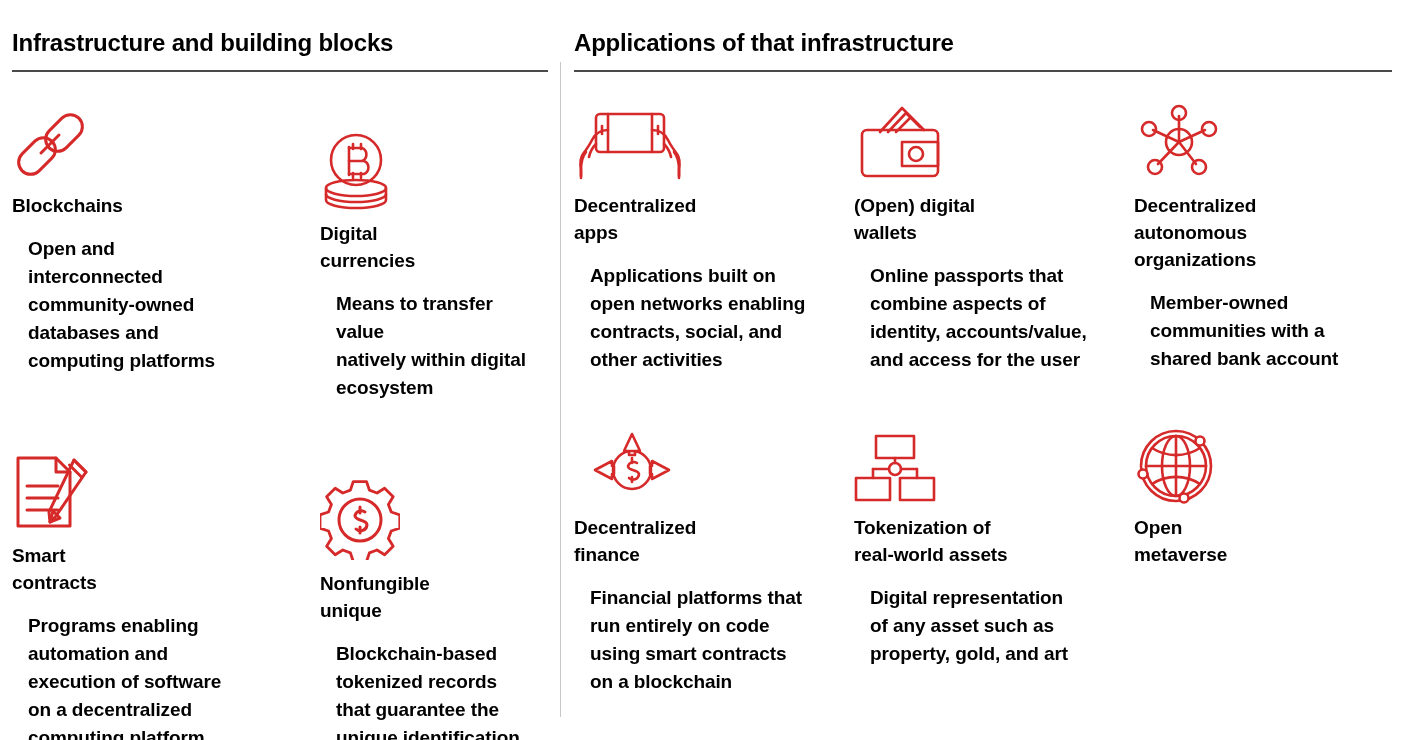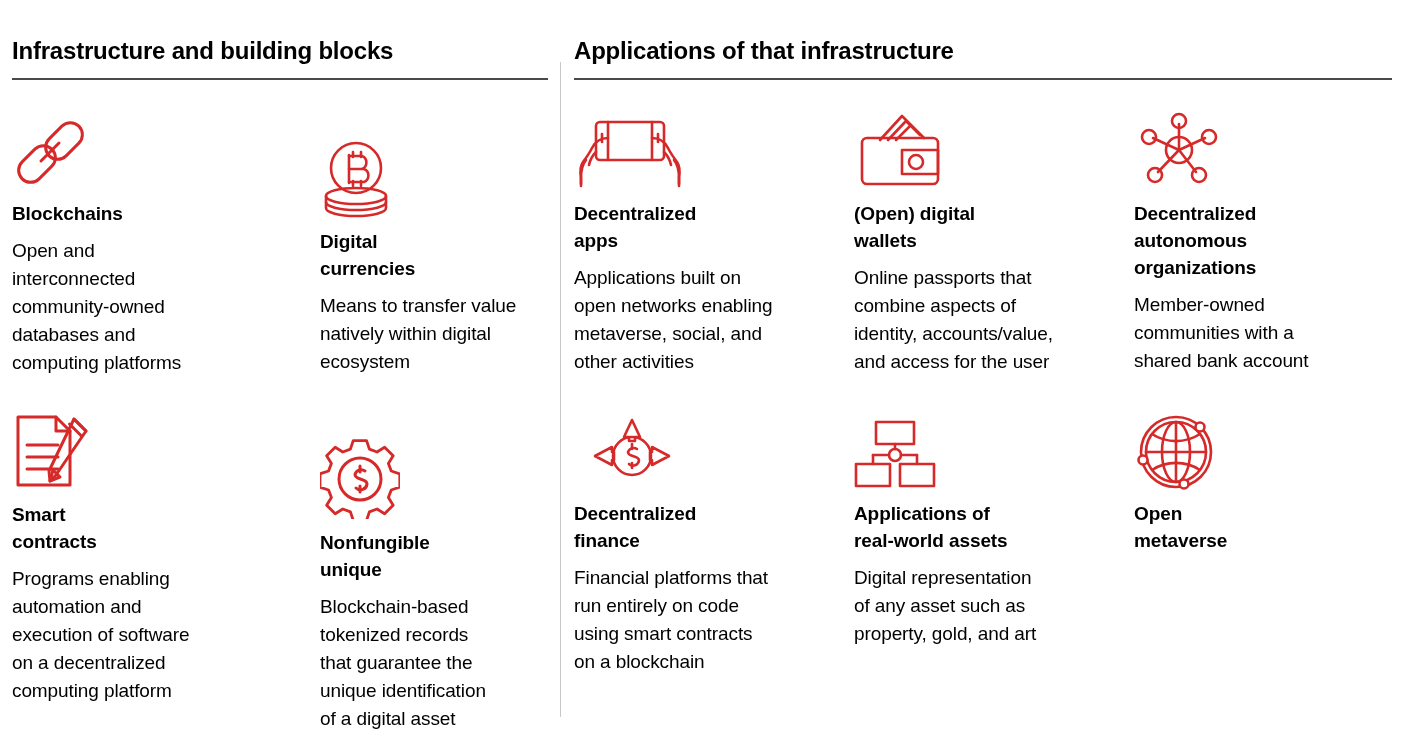--- a/index.html
+++ b/index.html
@@ -20,21 +20,21 @@
   .board {
     position: relative;
     width: 1404px;
     height: 740px;
     padding: 0;
   }
 
   
   .panel {
     position: absolute;
-    top: 16px;
+    top: 8px;
     height: 704px;
   }
   .panel-left  { left: 12px;  width: 536px; }
   .panel-right { left: 574px; width: 818px; }
 
   .section-title {
     font-size: 24px;
     font-weight: bold;
     letter-spacing: -0.2px;
     line-height: 30px;
@@ -87,24 +87,24 @@
     font-size: 19px;
     font-weight: bold;
     line-height: 27px;
     letter-spacing: -0.1px;
     margin: 0 0 10px 0;
     white-space: pre-line;
     color: #000;
   }
   .cell-body {
     font-size: 19px;
-    font-weight: normal;
+    font-weight: bold;
     line-height: 28px;
     letter-spacing: -0.1px;
-    margin: 0;
+    margin: 16px;
     white-space: pre-line;
     color: #000;
   }
 
   
   .w-narrow  { max-width: 236px; }
   .w-mid     { max-width: 262px; }
   .w-wide    { max-width: 258px; }
 </style>
 </head>
@@ -225,21 +225,21 @@
 
             <path d="M78 26 c8 0 13 4 16 10 c3 6 6 10 9 14 c3 4 3 10 2 16 l0 8"></path>
             <path d="M100 48 c4 5 5 12 5 18 l0 6"></path>
             <path d="M90 40 c4 4 6 8 7 13"></path>
           </svg>
         </div>
         <div class="cell-title">Decentralized
 apps</div>
         <div class="cell-body w-mid">Applications built on
 open networks enabling
-metaverse, social, and
+contracts, social, and
 other activities</div>
       </div>
 
       <div class="cell">
         <div class="icon-wrap">
           <svg width="100" height="80" viewBox="0 0 100 80" fill="none" stroke="#d62929" stroke-width="2.6" stroke-linecap="round" stroke-linejoin="round">
 
             <path d="M26 30 L48 6 L70 28"></path>
             <path d="M34 30 L52 11 L66 25"></path>
             <path d="M42 30 L56 16"></path>
@@ -309,21 +309,21 @@
           <svg width="92" height="80" viewBox="0 0 92 80" fill="none" stroke="#d62929" stroke-width="2.6" stroke-linecap="round" stroke-linejoin="round">
             <rect x="22" y="12" width="38" height="22"></rect>
             <circle cx="41" cy="45" r="6"></circle>
             <line x1="41" y1="34" x2="41" y2="39"></line>
             <path d="M19 45 H35 M47 45 H63"></path>
             <path d="M19 45 V54 M63 45 V54"></path>
             <rect x="2" y="54" width="34" height="22"></rect>
             <rect x="46" y="54" width="34" height="22"></rect>
           </svg>
         </div>
-        <div class="cell-title">Applications of
+        <div class="cell-title">Tokenization of
 real-world assets</div>
         <div class="cell-body w-mid">Digital representation
 of  any asset such as
 property, gold, and art</div>
       </div>
 
       <div class="cell cell-row2">
         <div class="icon-wrap">
           <svg width="86" height="80" viewBox="0 0 86 80" fill="none" stroke="#d62929" stroke-width="2.6" stroke-linecap="round">
             <circle cx="42" cy="42" r="30"></circle>

